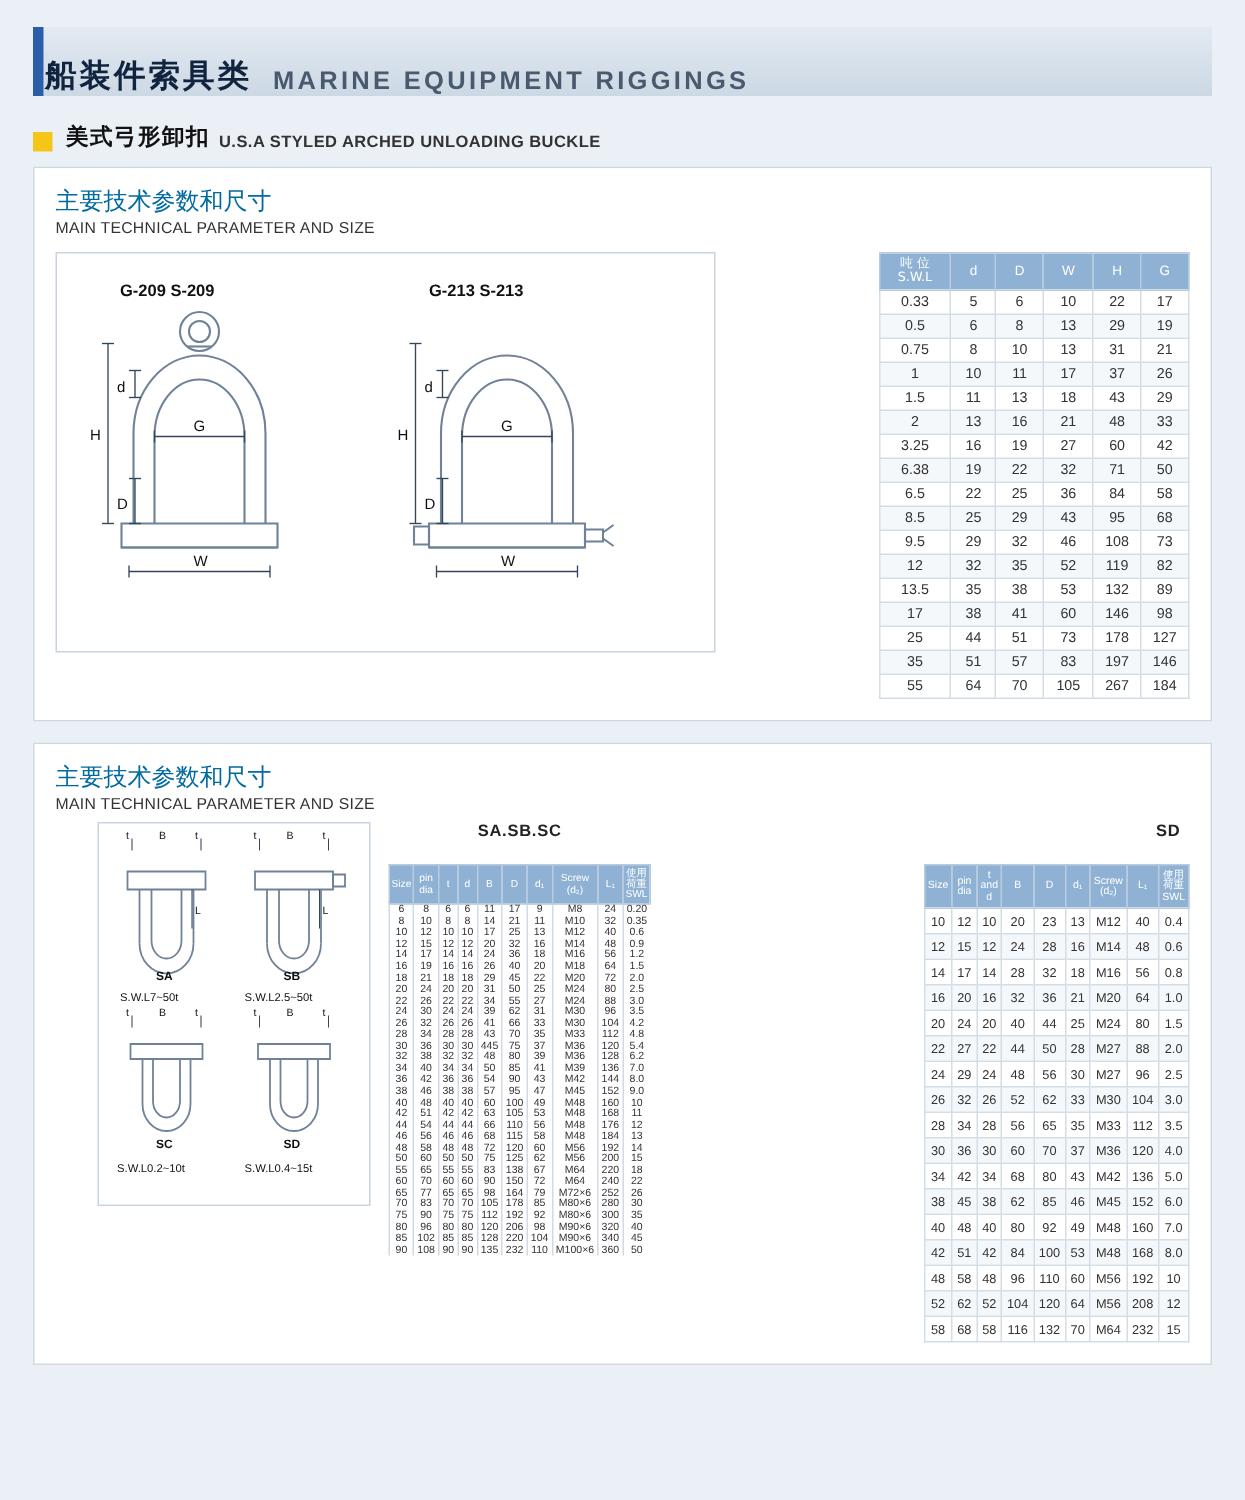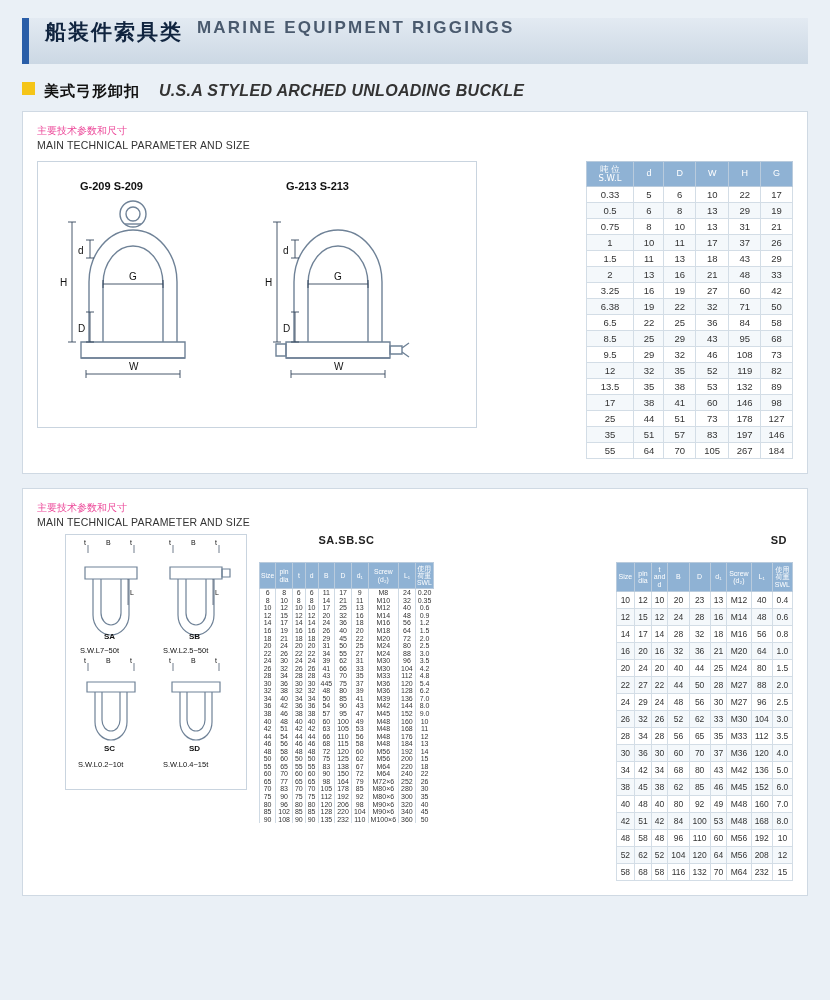--- a/index.html
+++ b/index.html
@@ -12,52 +12,52 @@
   }
   .page{
     position:relative;
     width:830px;height:1000px;
     background:#eaf0f6;
     box-sizing:border-box;
     padding:18px 22px;
   }
   
   .header{
-    display:flex;align-items:flex-start;
+    display:flex;align-items:flex-end;
     background:linear-gradient(to bottom,#e3eaf2,#ccd8e4);
     border-left:7px solid #2a5ea8;
     height:46px;
-    padding-left:16px;
+    padding-left:1px;
     margin-bottom:18px;
   }
   .header .cn{
     font-family:"DejaVu Sans", sans-serif;
     font-weight:bold;font-size:21px;letter-spacing:2px;color:#10243f;
   }
   .header .en{
     margin-left:14px;font-size:17px;letter-spacing:2.2px;color:#4a5a6e;font-weight:bold;
   }
   
   .section{margin-bottom:14px;}
-  .sec-title{display:flex;align-items:flex-start;margin-bottom:10px;}
+  .sec-title{display:flex;align-items:flex-end;margin-bottom:10px;}
   .sec-title .bullet{
     width:13px;height:13px;background:#f5c518;margin-right:9px;flex:none;
   }
   .sec-title .cn{
     font-family:"DejaVu Sans", sans-serif;
     font-weight:bold;font-size:15px;color:#111;letter-spacing:1px;
   }
-  .sec-title .en{margin-left:19px;font-size:16px;font-weight:bold;color:#333;letter-spacing:.3px;font-style:italic;}
+  .sec-title .en{margin-left:6px;font-size:11px;font-weight:bold;color:#333;letter-spacing:.3px;}
 
   .panel{
     background:#fff;
     border:1px solid #cfd9e3;
     padding:12px 14px 14px 14px;
   }
-  .param-cn{font-family:"DejaVu Sans", sans-serif;font-size:10px;color:#ec4899;}
+  .param-cn{font-family:"DejaVu Sans", sans-serif;font-size:16px;color:#0369a1;}
   .param-en{font-size:10.5px;color:#333;margin-top:1px;letter-spacing:.2px;}
 
   .row{display:flex;gap:12px;margin-top:10px;align-items:flex-start;}
 
   
   .drawbox{
     border:1px solid #c9d4df;
     background:#fff;
     flex:none;
   }

